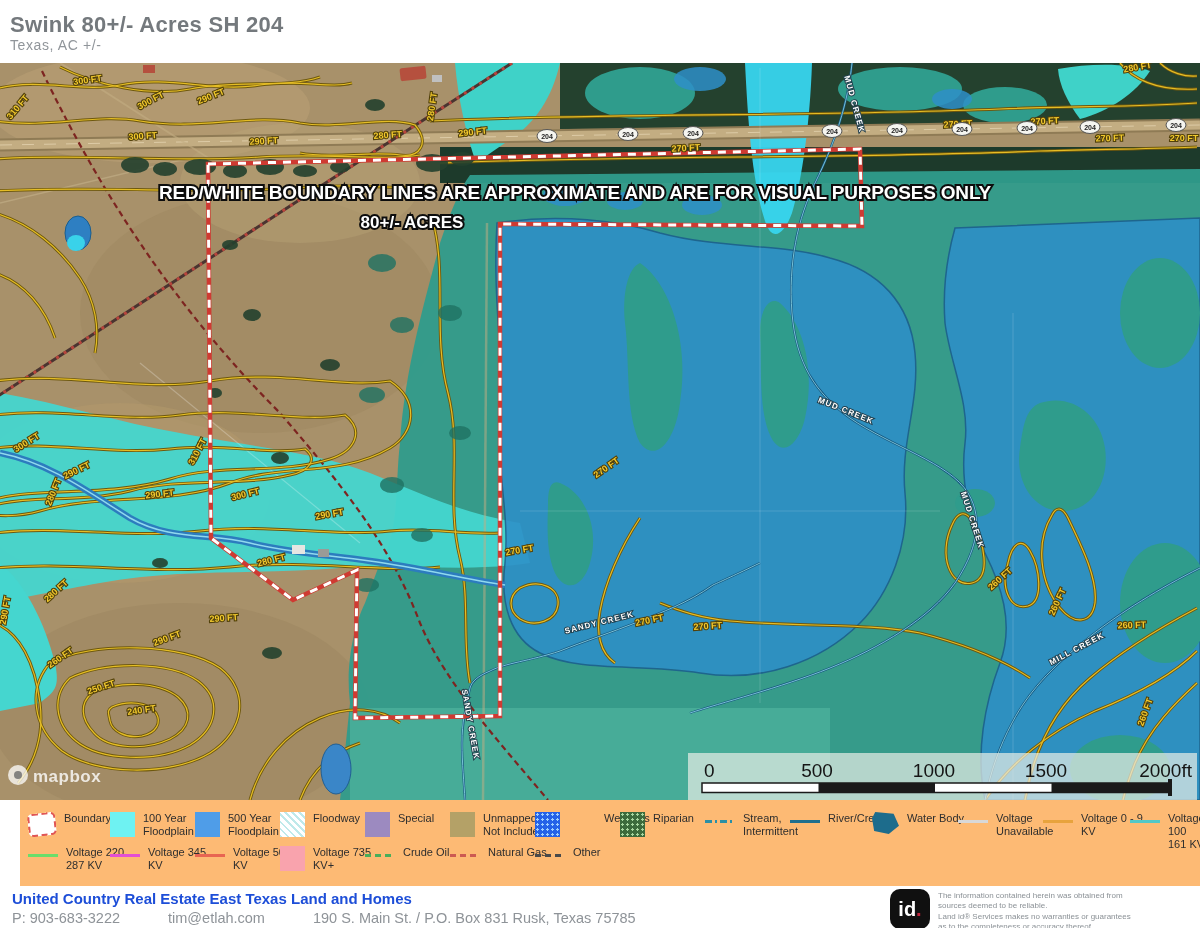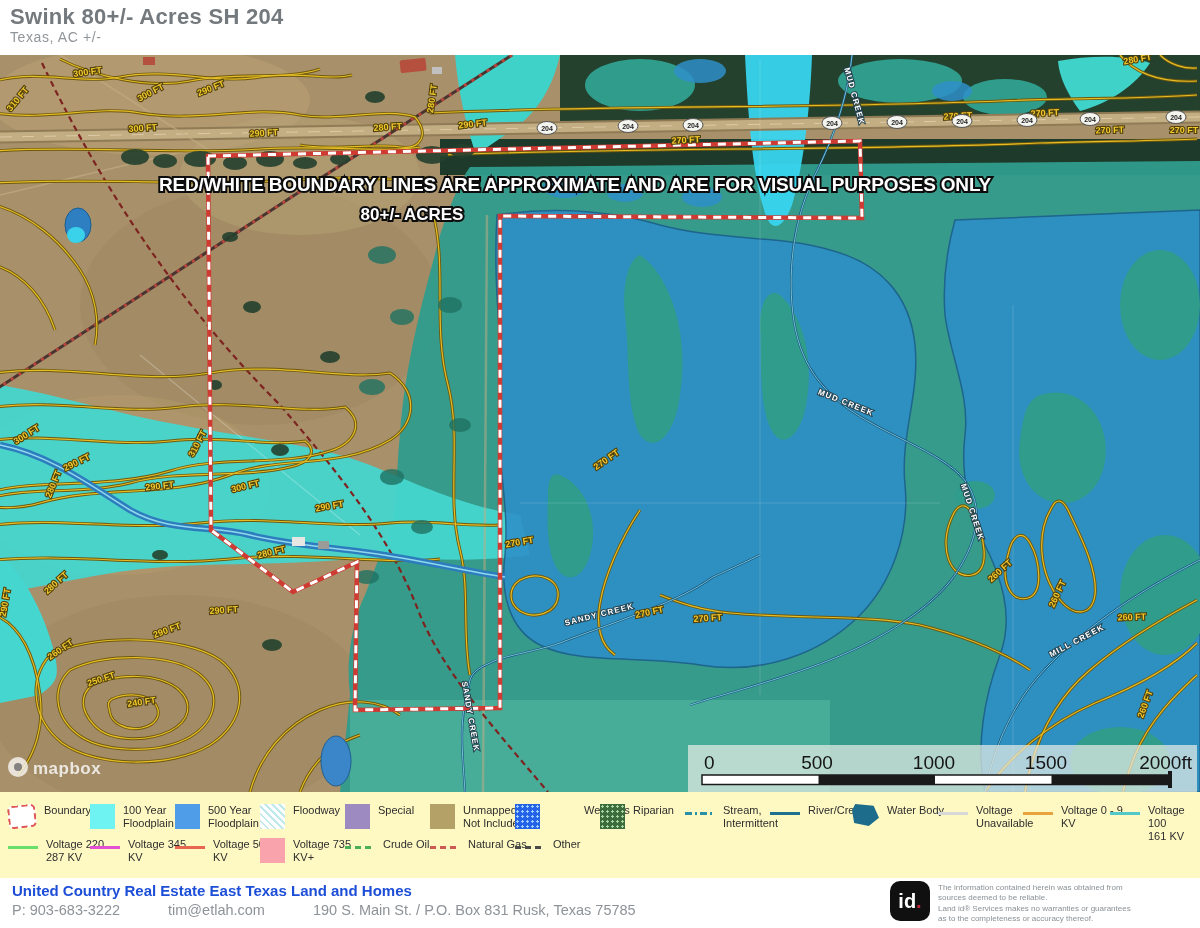--- a/index.html
+++ b/index.html
@@ -1,19 +1,19 @@
 <!DOCTYPE html>
 <html><head>
 <meta charset="utf-8">
 <style>
   html,body{margin:0;padding:0;background:#fff;width:1200px;font-family:"Liberation Sans",sans-serif;}
   .page{width:1200px;height:928px;position:relative;overflow:hidden;background:#fff;}
 
   
-  .header{height:55px;position:relative;}
+  .header{height:55px;position:relative;margin-top:8px;}
   .title{position:absolute;left:10px;top:4px;font-size:22px;font-weight:bold;color:#74797d;letter-spacing:.3px;}
   .subtitle{position:absolute;left:10px;top:29px;font-size:14px;color:#90959a;letter-spacing:.6px;}
   .brand{position:absolute;right:8px;top:6px;display:flex;align-items:center;gap:8px;}
   .brand-icon{width:26px;height:26px;border-radius:50%;background:linear-gradient(135deg,#1b6fae 48%,#3fae49 52%);position:relative;flex:0 0 auto;}
   .brand-icon:after{content:"";position:absolute;left:10px;top:3px;width:6px;height:20px;background:#fff;border-radius:50% 50% 50% 50%/60% 60% 40% 40%;transform:rotate(18deg);opacity:.9;}
   .brand-uc{line-height:1;text-align:center;}
   .brand-uc .l1{font-size:11px;color:#1c4f7c;letter-spacing:.4px;}
   .brand-uc .l2{font-size:13px;color:#1c4f7c;font-weight:bold;}
   .brand-uc .l3{font-size:13px;color:#1c4f7c;font-weight:bold;letter-spacing:1px;border-top:1px solid #1c4f7c;margin-top:2px;padding-top:1px;}
   .brand-div{width:1px;height:36px;background:#9aa0a5;}
@@ -29,21 +29,21 @@
   .creeks-top path{fill:none !important;stroke:#8fdcec !important;stroke-width:.8 !important;}
   .ctl{font:700 9px "Liberation Sans",sans-serif;fill:#f2c92d;stroke:#52410a;stroke-width:2.2px;paint-order:stroke;text-anchor:middle;}
   .ckl{font:700 8px "Liberation Sans",sans-serif;fill:#ffffff;stroke:#23404d;stroke-width:2px;paint-order:stroke;text-anchor:middle;letter-spacing:1.2px;}
   .warn{font:700 19px "Liberation Sans",sans-serif;fill:#fff;stroke:#0d0d0d;stroke-width:4px;paint-order:stroke;text-anchor:middle;letter-spacing:-.2px;}
   .acres{font:700 17px "Liberation Sans",sans-serif;fill:#fff;stroke:#0d0d0d;stroke-width:4px;paint-order:stroke;text-anchor:middle;}
   .shield-t{font:700 7px "Liberation Sans",sans-serif;fill:#222;text-anchor:middle;}
   .scl{font:400 19px "Liberation Sans",sans-serif;fill:#151515;}
   .mapbox-t{font:700 17px "Liberation Sans",sans-serif;fill:#fff;opacity:.8;letter-spacing:.5px;}
 
   
-  .legend{height:86px;position:relative;background:#fef9c3;}
+  .legend{height:86px;position:relative;background:#fdba74;margin-left:20px;}
   .leg-item{position:absolute;display:flex;gap:8px;align-items:flex-start;}
   .leg-label{font-size:11px;color:#2e2e2e;line-height:1.2;white-space:pre-line;}
   .sw{flex:0 0 auto;}
   .sw-fill,.sw-dots,.sw-hatch{width:25px;height:25px;}
   .sw-hatch{background:repeating-linear-gradient(45deg,#bfe9ea 0 2px,#ffffff 2px 5px);}
   .sw-line{width:30px;height:3px;margin-top:8px;}
   .sw-boundary{width:24px;height:19px;border:2px dashed #e05555;border-radius:5px;transform:rotate(-6deg);background:#fff;margin-top:1px;}
   .sw-poly{width:27px;height:22px;clip-path:polygon(12% 0,80% 8%,100% 62%,62% 100%,8% 86%,0 28%);}
 
   

